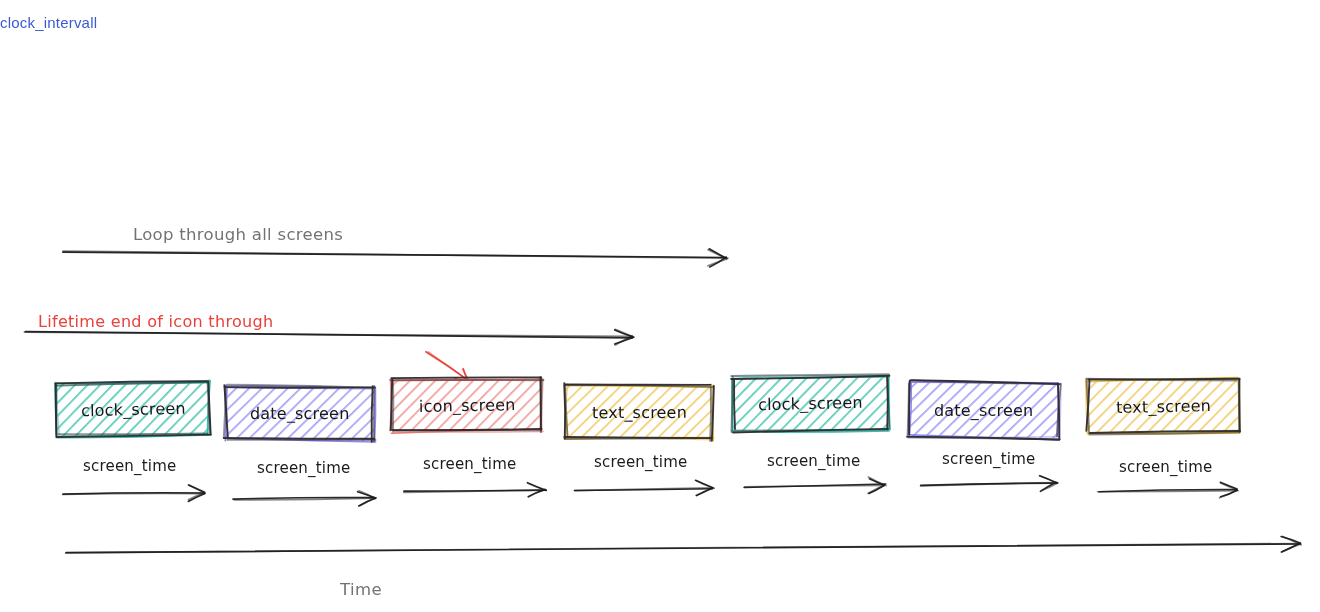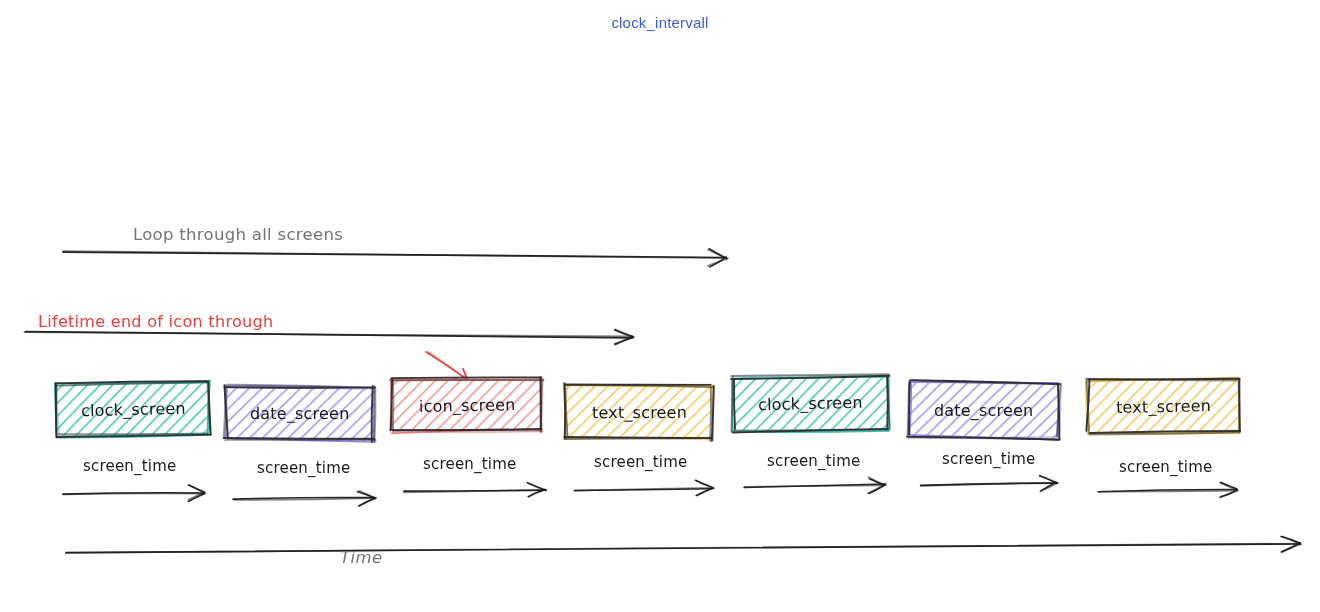--- a/index.html
+++ b/index.html
@@ -11,38 +11,38 @@
     position:relative;
   }
   #canvas{position:absolute;inset:0;width:1320px;height:612px;}
 
   .hand{font-family:"DejaVu Sans", sans-serif;}
 
   
   .title{
     position:absolute;
     left:0;top:14px;width:1320px;
-    text-align:center;
+    text-align:left;
     font-family:"Liberation Sans", sans-serif;
     font-size:15px;
     color:#3b5bd0;
     letter-spacing:.2px;
     white-space:nowrap;
   }
 
   
   .lbl{
     position:absolute;
     white-space:nowrap;
     font-family:"DejaVu Sans", sans-serif;
     color:#737373;
   }
   .lbl-loop{left:133px;top:225px;font-size:16.5px;letter-spacing:.3px;}
   .lbl-lifetime{left:38px;top:312px;font-size:16px;color:#e8403a;letter-spacing:.3px;}
-  .lbl-time{left:340px;top:548px;font-size:16.5px;letter-spacing:.4px;font-style:italic;}
+  .lbl-time{left:340px;top:580px;font-size:16.5px;letter-spacing:.4px;}
 
   .st{
     position:absolute;
     font-size:15px;
     letter-spacing:.2px;
     white-space:nowrap;
     color:#1b1b1f;
     font-family:"DejaVu Sans", sans-serif;
     margin-left:11px;
   }

